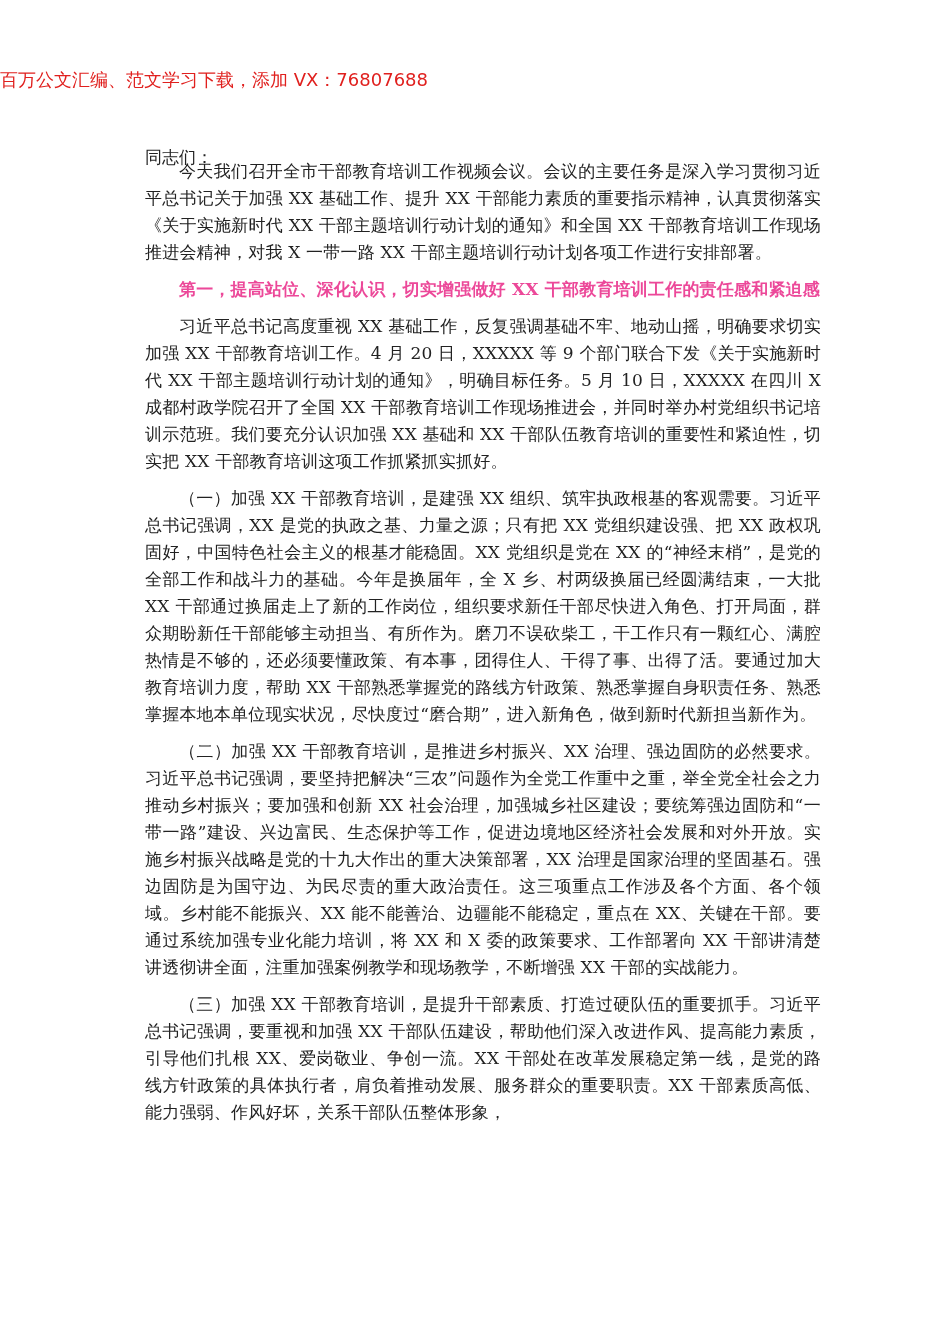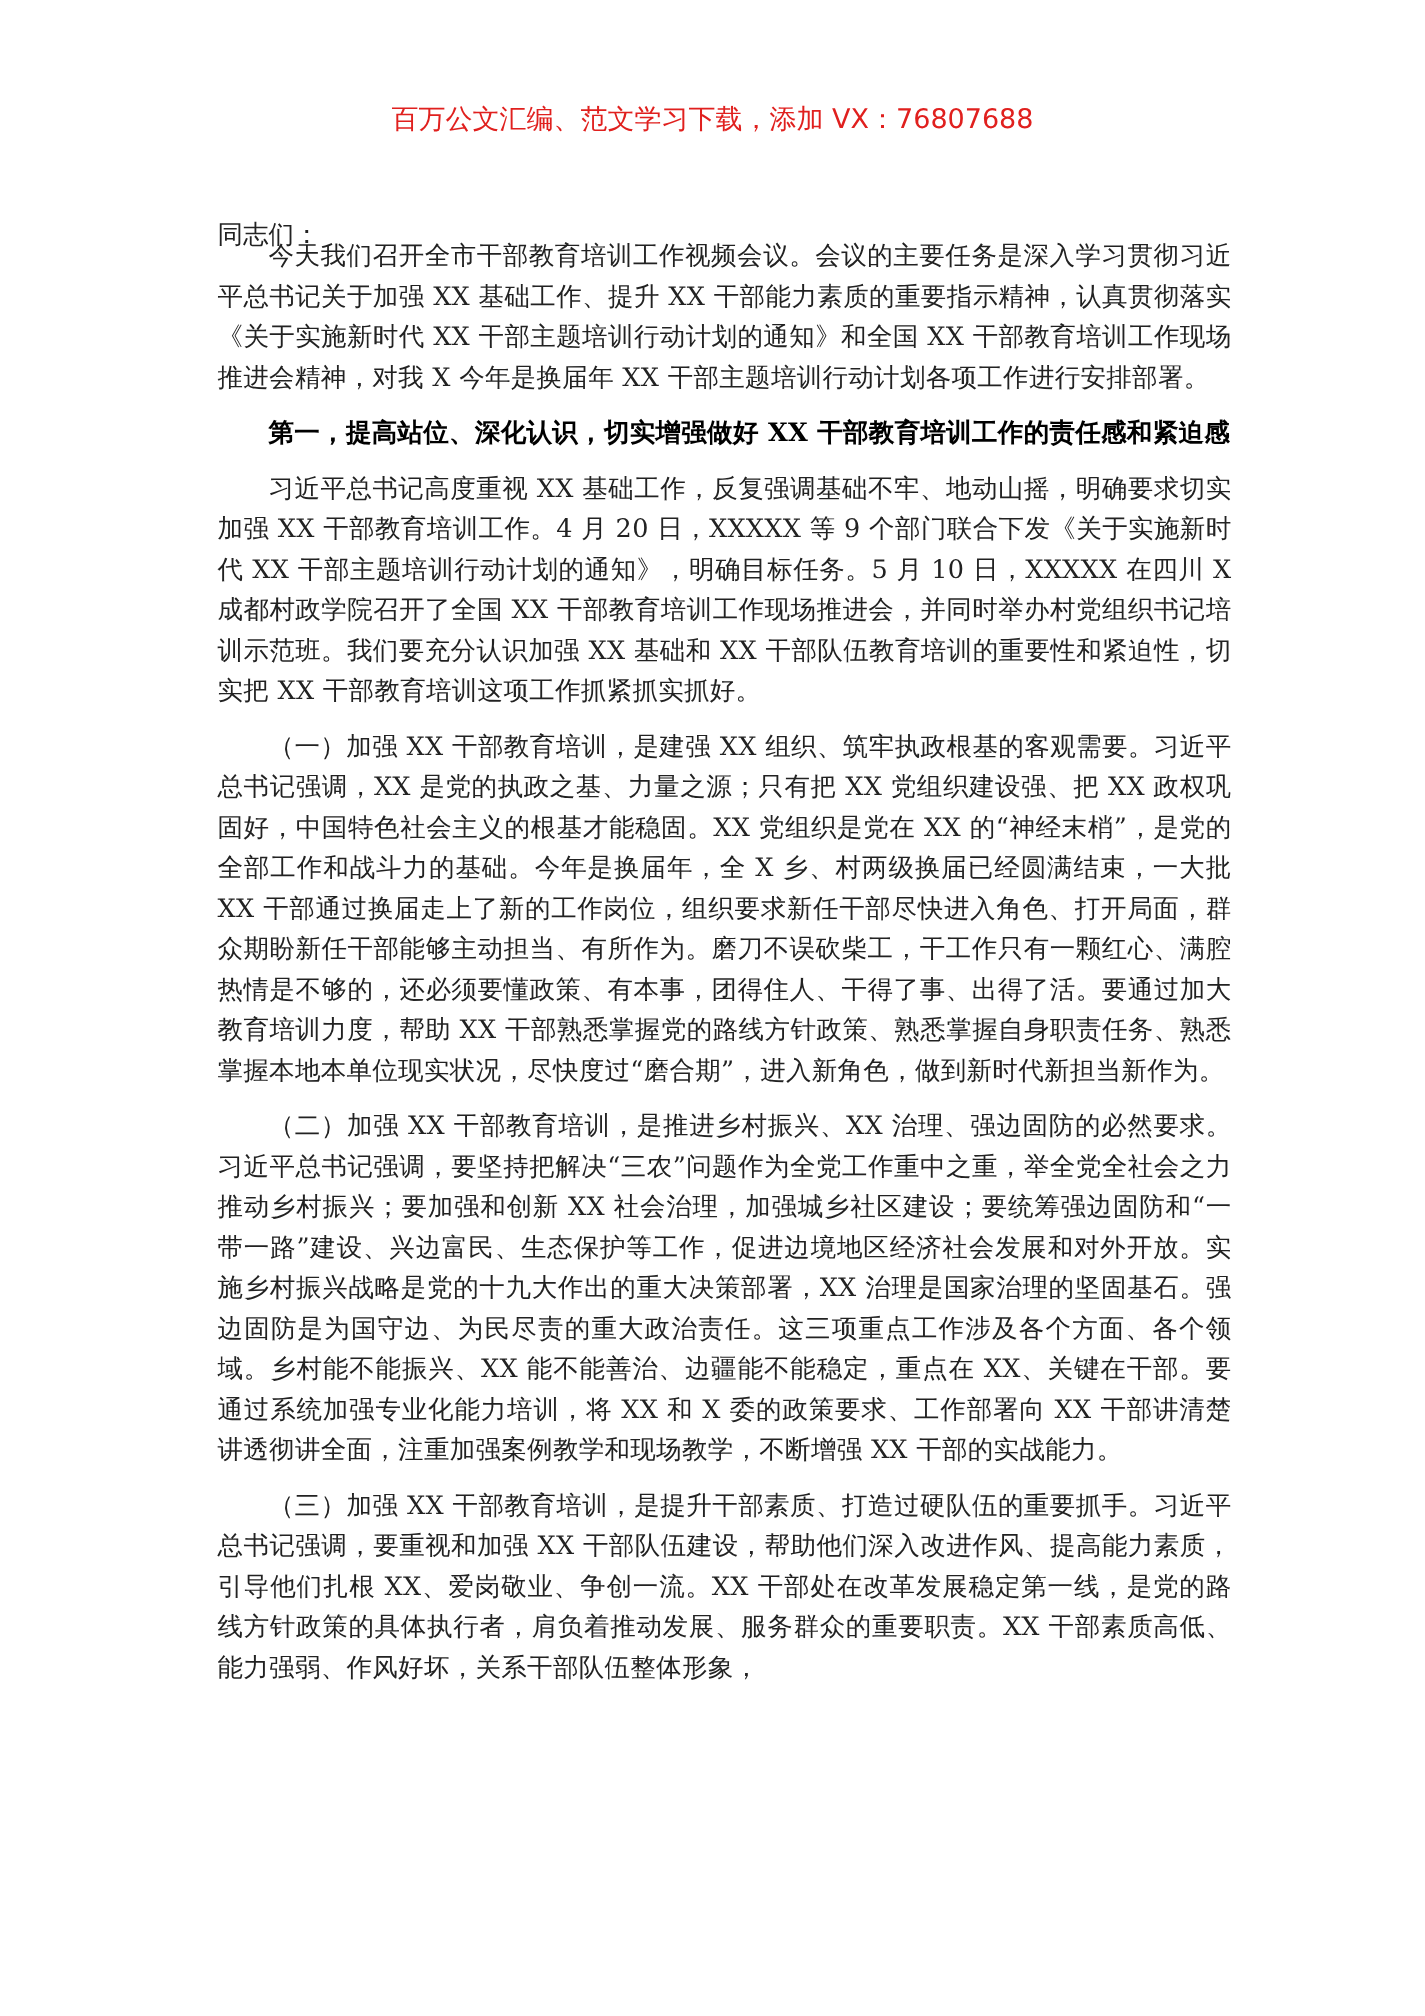--- a/index.html
+++ b/index.html
@@ -19,21 +19,21 @@
       position: absolute;
       left: 145px;
       top: 0;
       width: 676px;
     }
     .banner {
       position: absolute;
       left: 0;
       width: 950px;
       top: 66px;
-      text-align: center;
+      text-align: left;
       font-family: "DejaVu Sans", "Liberation Sans", sans-serif;
       font-size: 18px;
       line-height: 28px;
       color: #e0201e;
     }
     .salutation {
       position: absolute;
       top: 144px;
       left: 0;
       font-size: 17px;
@@ -43,40 +43,40 @@
     .para {
       margin: 0;
       font-size: 17px;
       line-height: 27px;
       text-align: justify;
       text-indent: 2em;
       letter-spacing: 0.2px;
     }
     .heading {
       font-weight: bold;
-      color: #000000;
+      color: #ec4899;
     }
     .flow {
       position: absolute;
       top: 158px;
       left: 0;
       width: 676px;
     }
     .gap { height: 10px; }
   </style>
 </head>
 <body>
 
 <div class="banner">百万公文汇编、范文学习下载，添加 VX：76807688</div>
 
 <div class="page">
   <p class="salutation">同志们：</p>
 
   <div class="flow">
-    <p class="para">今天我们召开全市干部教育培训工作视频会议。会议的主要任务是深入学习贯彻习近平总书记关于加强 XX 基础工作、提升 XX 干部能力素质的重要指示精神，认真贯彻落实《关于实施新时代 XX 干部主题培训行动计划的通知》和全国 XX 干部教育培训工作现场推进会精神，对我 X 今年是换届年 XX 干部主题培训行动计划各项工作进行安排部署。</p>
+    <p class="para">今天我们召开全市干部教育培训工作视频会议。会议的主要任务是深入学习贯彻习近平总书记关于加强 XX 基础工作、提升 XX 干部能力素质的重要指示精神，认真贯彻落实《关于实施新时代 XX 干部主题培训行动计划的通知》和全国 XX 干部教育培训工作现场推进会精神，对我 X 一带一路 XX 干部主题培训行动计划各项工作进行安排部署。</p>
     <div class="gap"></div>
     <p class="para heading">第一，提高站位、深化认识，切实增强做好 XX 干部教育培训工作的责任感和紧迫感</p>
     <div class="gap"></div>
     <p class="para">习近平总书记高度重视 XX 基础工作，反复强调基础不牢、地动山摇，明确要求切实加强 XX 干部教育培训工作。4 月 20 日，XXXXX 等 9 个部门联合下发《关于实施新时代 XX 干部主题培训行动计划的通知》，明确目标任务。5 月 10 日，XXXXX 在四川 X 成都村政学院召开了全国 XX 干部教育培训工作现场推进会，并同时举办村党组织书记培训示范班。我们要充分认识加强 XX 基础和 XX 干部队伍教育培训的重要性和紧迫性，切实把 XX 干部教育培训这项工作抓紧抓实抓好。</p>
     <div class="gap"></div>
     <p class="para">（一）加强 XX 干部教育培训，是建强 XX 组织、筑牢执政根基的客观需要。习近平总书记强调，XX 是党的执政之基、力量之源；只有把 XX 党组织建设强、把 XX 政权巩固好，中国特色社会主义的根基才能稳固。XX 党组织是党在 XX 的“神经末梢”，是党的全部工作和战斗力的基础。今年是换届年，全 X 乡、村两级换届已经圆满结束，一大批 XX 干部通过换届走上了新的工作岗位，组织要求新任干部尽快进入角色、打开局面，群众期盼新任干部能够主动担当、有所作为。磨刀不误砍柴工，干工作只有一颗红心、满腔热情是不够的，还必须要懂政策、有本事，团得住人、干得了事、出得了活。要通过加大教育培训力度，帮助 XX 干部熟悉掌握党的路线方针政策、熟悉掌握自身职责任务、熟悉掌握本地本单位现实状况，尽快度过“磨合期”，进入新角色，做到新时代新担当新作为。</p>
     <div class="gap"></div>
     <p class="para">（二）加强 XX 干部教育培训，是推进乡村振兴、XX 治理、强边固防的必然要求。习近平总书记强调，要坚持把解决“三农”问题作为全党工作重中之重，举全党全社会之力推动乡村振兴；要加强和创新 XX 社会治理，加强城乡社区建设；要统筹强边固防和“一带一路”建设、兴边富民、生态保护等工作，促进边境地区经济社会发展和对外开放。实施乡村振兴战略是党的十九大作出的重大决策部署，XX 治理是国家治理的坚固基石。强边固防是为国守边、为民尽责的重大政治责任。这三项重点工作涉及各个方面、各个领域。乡村能不能振兴、XX 能不能善治、边疆能不能稳定，重点在 XX、关键在干部。要通过系统加强专业化能力培训，将 XX 和 X 委的政策要求、工作部署向 XX 干部讲清楚讲透彻讲全面，注重加强案例教学和现场教学，不断增强 XX 干部的实战能力。</p>
     <div class="gap"></div>
     <p class="para">（三）加强 XX 干部教育培训，是提升干部素质、打造过硬队伍的重要抓手。习近平总书记强调，要重视和加强 XX 干部队伍建设，帮助他们深入改进作风、提高能力素质，引导他们扎根 XX、爱岗敬业、争创一流。XX 干部处在改革发展稳定第一线，是党的路线方针政策的具体执行者，肩负着推动发展、服务群众的重要职责。XX 干部素质高低、能力强弱、作风好坏，关系干部队伍整体形象，</p>

